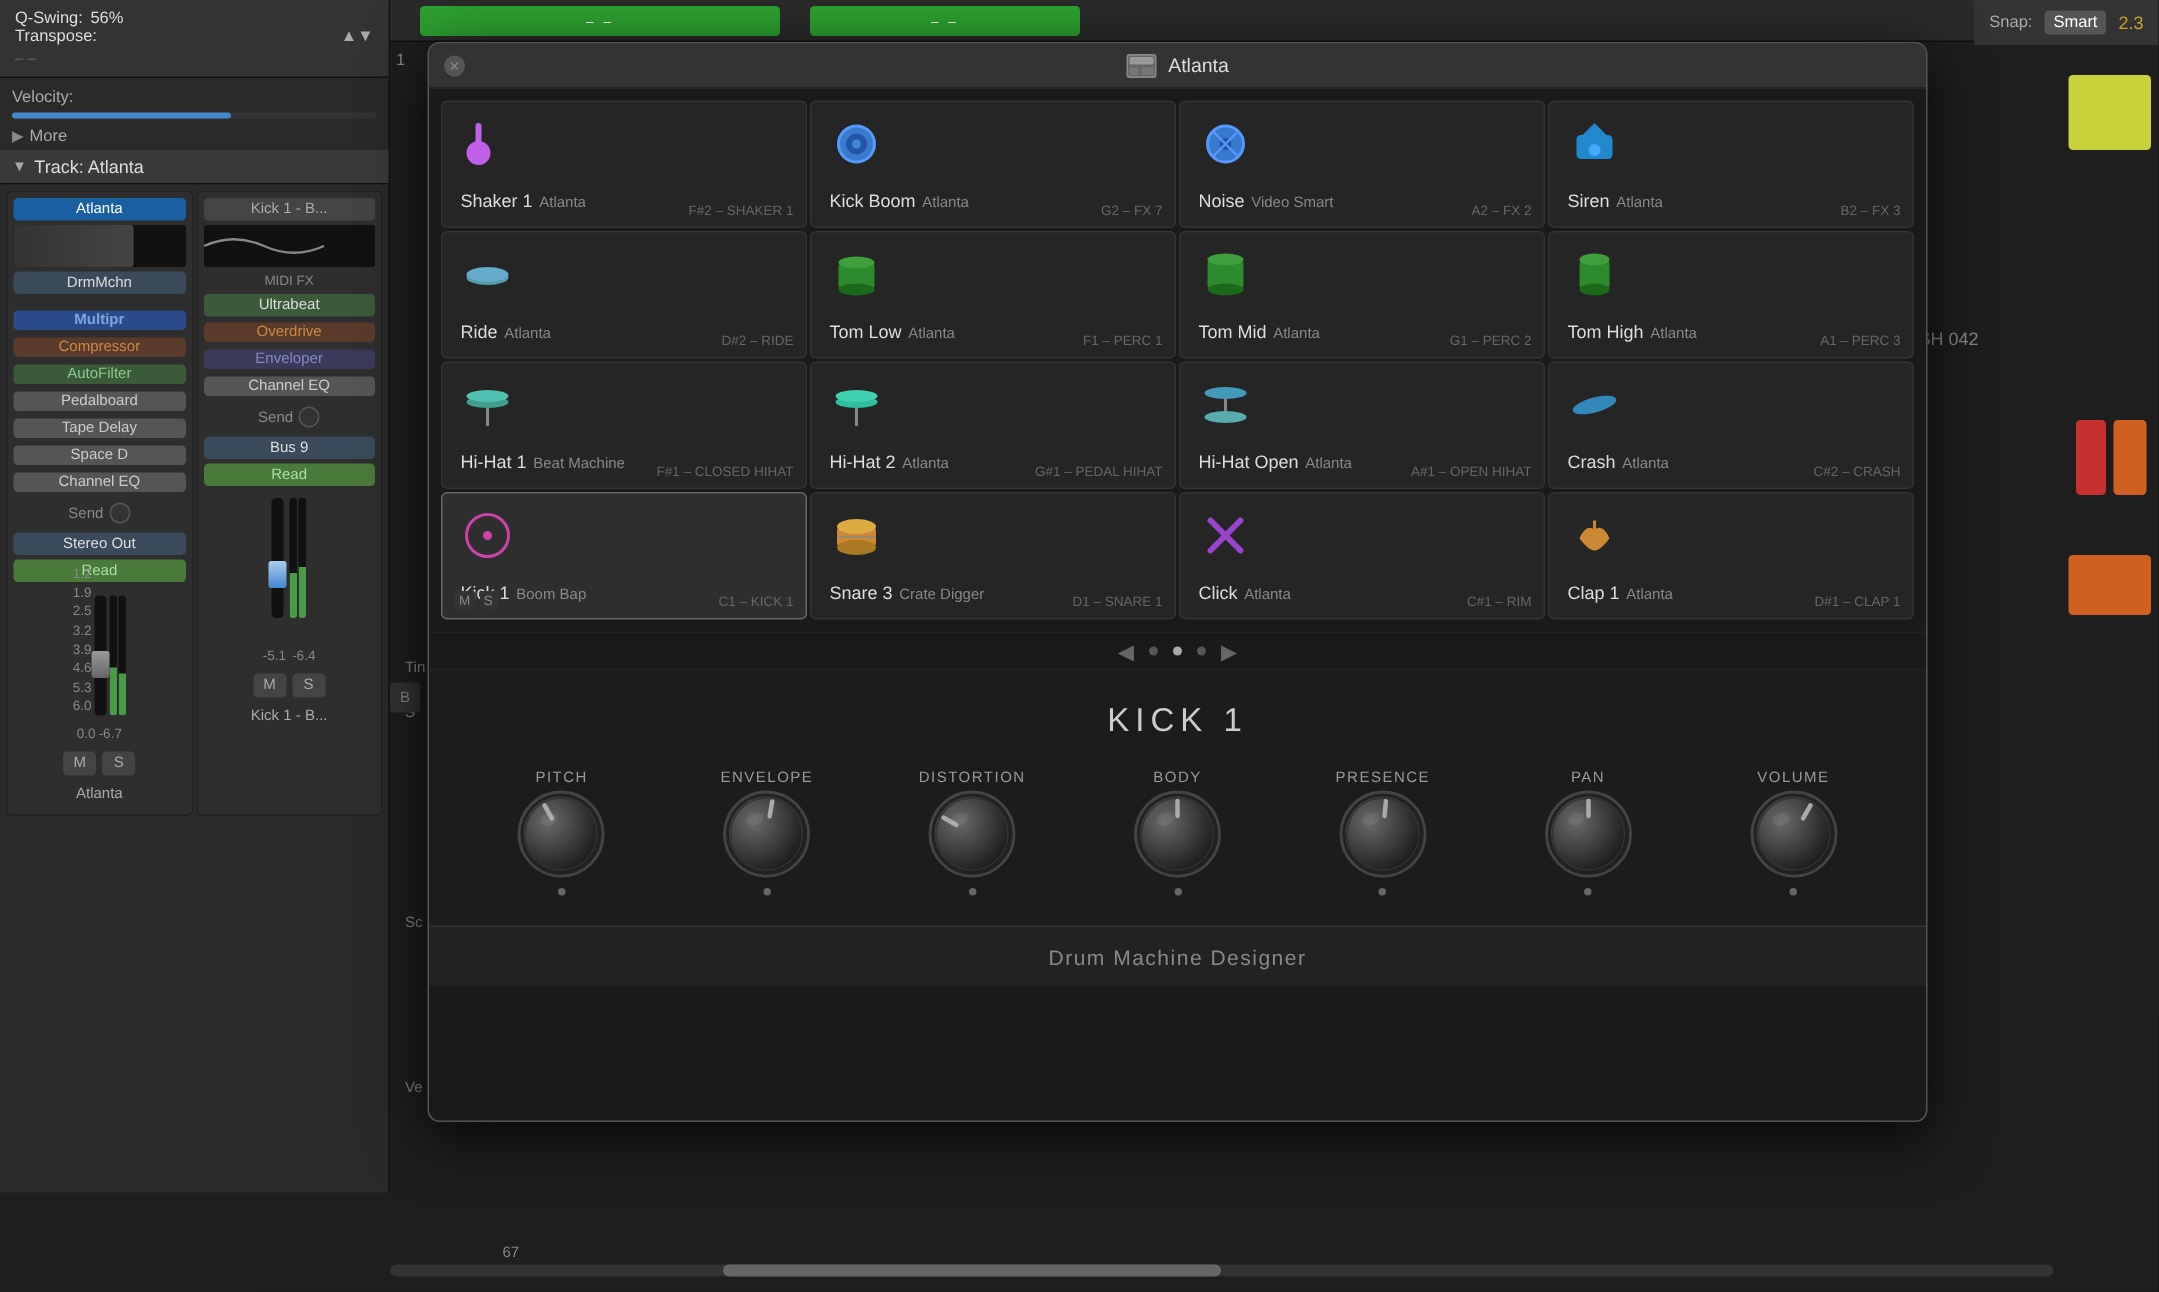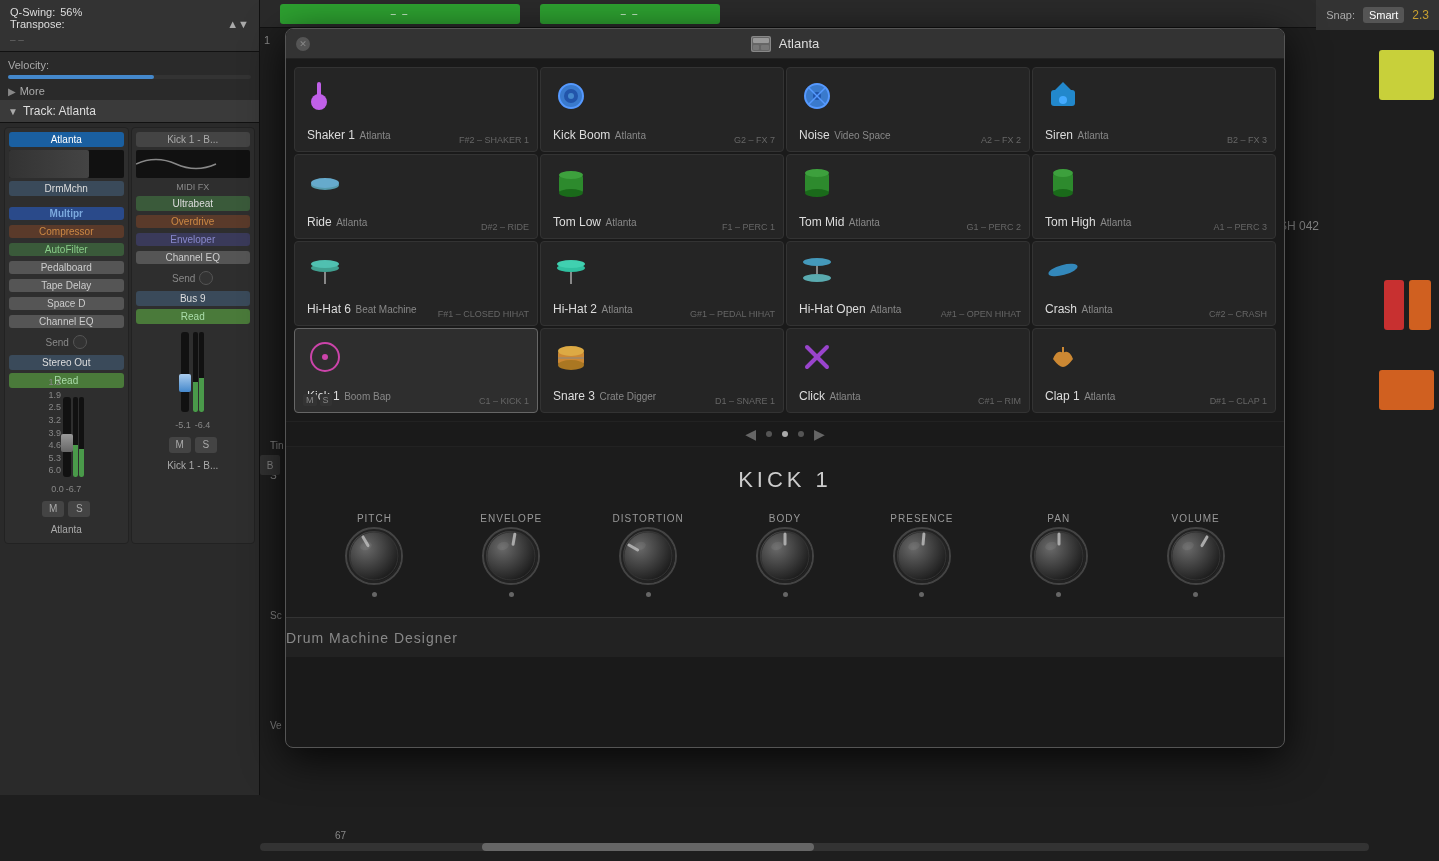--- a/index.html
+++ b/index.html
@@ -356,20 +356,21 @@
       background: #666;
       border-radius: 50%;
       margin-top: 4px;
     }
 
     .dmd-footer {
       background: #222;
       height: 40px;
       display: flex;
       align-items: center;
+      justify-content: center;
       border-top: 1px solid #333;
     }
 
     .dmd-footer-text {
       font-size: 14px;
       color: #888;
       letter-spacing: 1px;
     }
 
     
@@ -495,21 +496,21 @@
         </div>
         <div style="display:flex;gap:1px;">
           <div style="width:5px;height:80px;background:#111;border-radius:2px;overflow:hidden;display:flex;flex-direction:column-reverse;">
             <div style="height:38%;background:#4a9a4a;"></div>
           </div>
           <div style="width:5px;height:80px;background:#111;border-radius:2px;overflow:hidden;display:flex;flex-direction:column-reverse;">
             <div style="height:42%;background:#4a9a4a;"></div>
           </div>
         </div>
       </div>
-      <div style="display:flex;gap:4px;font-size:9px;color:#888;">
+      <div style="display:flex;gap:4px;font-size:9px;color:#888;margin-top:12px;">
         <span>-5.1</span>
         <span>-6.4</span>
       </div>
       <div class="ms-buttons">
         <button class="ms-btn">M</button>
         <button class="ms-btn">S</button>
       </div>
       <div class="channel-name-bottom">Kick 1 - B...</div>
     </div>
   </div>
@@ -600,21 +601,21 @@
       
     </div>
       <div class="pad-cell">
       <span class="pad-icon"><svg width="36" height="36" viewBox="0 0 36 36">
             <circle cx="18" cy="18" r="12" fill="#3a7acc" stroke="#5599ff" stroke-width="2"></circle>
             <circle cx="18" cy="18" r="4" fill="#2255aa"></circle>
             <line x1="10" y1="10" x2="26" y2="26" stroke="#5599ff" stroke-width="1.5"></line>
             <line x1="26" y1="10" x2="10" y2="26" stroke="#5599ff" stroke-width="1.5"></line>
           </svg></span>
       <span class="pad-name">Noise</span>
-      <span class="pad-sub">Video Space</span>
+      <span class="pad-sub">Video Smart</span>
       <span class="pad-key">A2 – FX 2</span>
       
     </div>
       <div class="pad-cell">
       <span class="pad-icon"><svg width="36" height="36" viewBox="0 0 36 36">
             <rect x="6" y="12" width="24" height="16" rx="3" fill="#2288cc"></rect>
             <polygon points="18,4 8,14 28,14" fill="#2288cc"></polygon>
             <circle cx="18" cy="22" r="4" fill="#44aaff"></circle>
           </svg></span>
       <span class="pad-name">Siren</span>
@@ -664,21 +665,21 @@
       <span class="pad-sub">Atlanta</span>
       <span class="pad-key">A1 – PERC 3</span>
       
     </div>
       <div class="pad-cell">
       <span class="pad-icon"><svg width="36" height="36" viewBox="0 0 36 36">
             <ellipse cx="18" cy="16" rx="14" ry="4" fill="#40a090"></ellipse>
             <ellipse cx="18" cy="12" rx="14" ry="4" fill="#50c0b0"></ellipse>
             <line x1="18" y1="20" x2="18" y2="32" stroke="#888" stroke-width="2"></line>
           </svg></span>
-      <span class="pad-name">Hi-Hat 6</span>
+      <span class="pad-name">Hi-Hat 1</span>
       <span class="pad-sub">Beat Machine</span>
       <span class="pad-key">F#1 – CLOSED HIHAT</span>
       
     </div>
       <div class="pad-cell">
       <span class="pad-icon"><svg width="36" height="36" viewBox="0 0 36 36">
             <ellipse cx="18" cy="16" rx="14" ry="4" fill="#30c0a0"></ellipse>
             <ellipse cx="18" cy="12" rx="14" ry="4" fill="#40d0b0"></ellipse>
             <line x1="18" y1="20" x2="18" y2="32" stroke="#888" stroke-width="2"></line>
           </svg></span>

